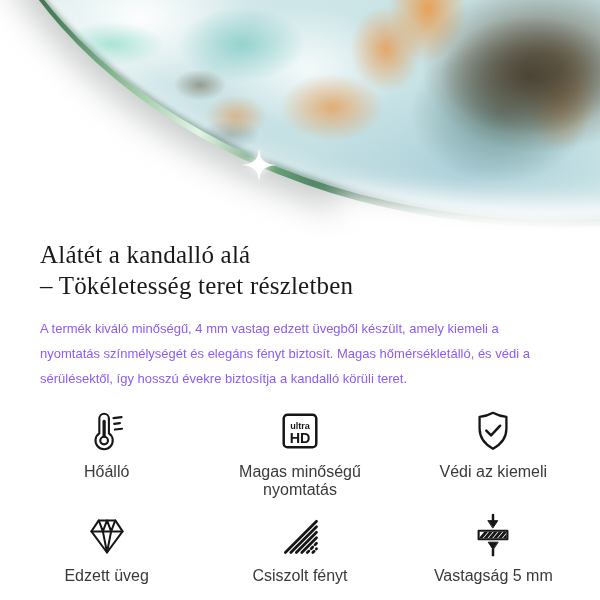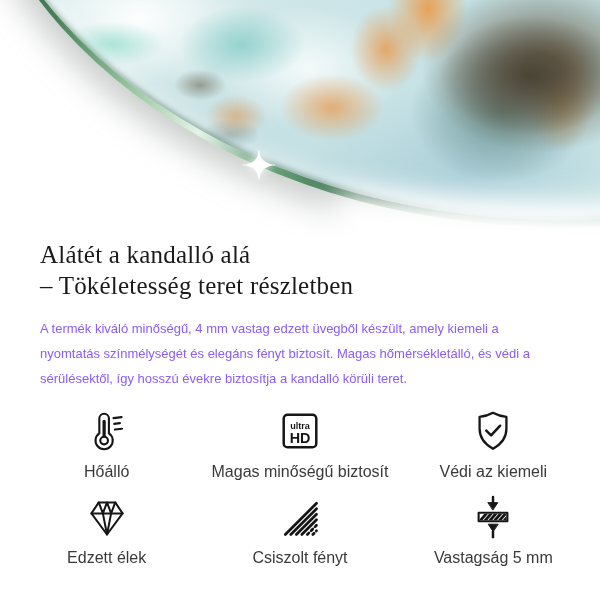--- a/index.html
+++ b/index.html
@@ -95,21 +95,21 @@
     </div>
 
     <div class="feature">
       <div class="icn">
         <svg class="fic" width="46" height="46" viewBox="0 0 48 48">
           <rect x="7" y="7" width="34" height="34" rx="4" stroke-width="2.6"></rect>
           <text x="24" y="21.5" font-size="9.5" text-anchor="middle">ultra</text>
           <text x="24" y="36" font-size="15" text-anchor="middle">HD</text>
         </svg>
       </div>
-      <div class="feature-label">Magas minőségű biztosít</div>
+      <div class="feature-label">Magas minőségű nyomtatás</div>
     </div>
 
     <div class="feature">
       <div class="icn">
         <svg class="fic" width="46" height="46" viewBox="0 0 48 48">
           <path d="M24 5 C29 7.8 33 8.8 38 9.3 V21.5 C38 31.5 32.5 38 24 42.5 C15.5 38 10 31.5 10 21.5 V9.3 C15 8.8 19 7.8 24 5 Z" stroke-width="2.4"></path>
           <path d="M17 23.5 L22 28.5 L31.5 18.5" stroke-width="2.6"></path>
         </svg>
       </div>
       <div class="feature-label">Védi az kiemeli</div>
@@ -117,21 +117,21 @@
 
     <div class="feature">
       <div class="icn">
         <svg class="fic" width="44" height="44" viewBox="0 0 48 48">
           <path d="M7 19 L15 7 H33 L41 19 L24 42 Z"></path>
           <path d="M7 19 H41"></path>
           <path d="M15 7 L19.5 19 L24 7 L28.5 19 L33 7"></path>
           <path d="M19.5 19 L24 42 L28.5 19"></path>
         </svg>
       </div>
-      <div class="feature-label">Edzett élek</div>
+      <div class="feature-label">Edzett üveg</div>
     </div>
 
     <div class="feature">
       <div class="icn">
         <svg class="fic" width="44" height="44" viewBox="0 0 48 48">
           <g stroke-width="3">
             <path d="M8 42 L42 8"></path>
             <path d="M14 42 L42 14"></path>
             <path d="M20 42 L42 20"></path>
             <path d="M26 42 L42 26"></path>

